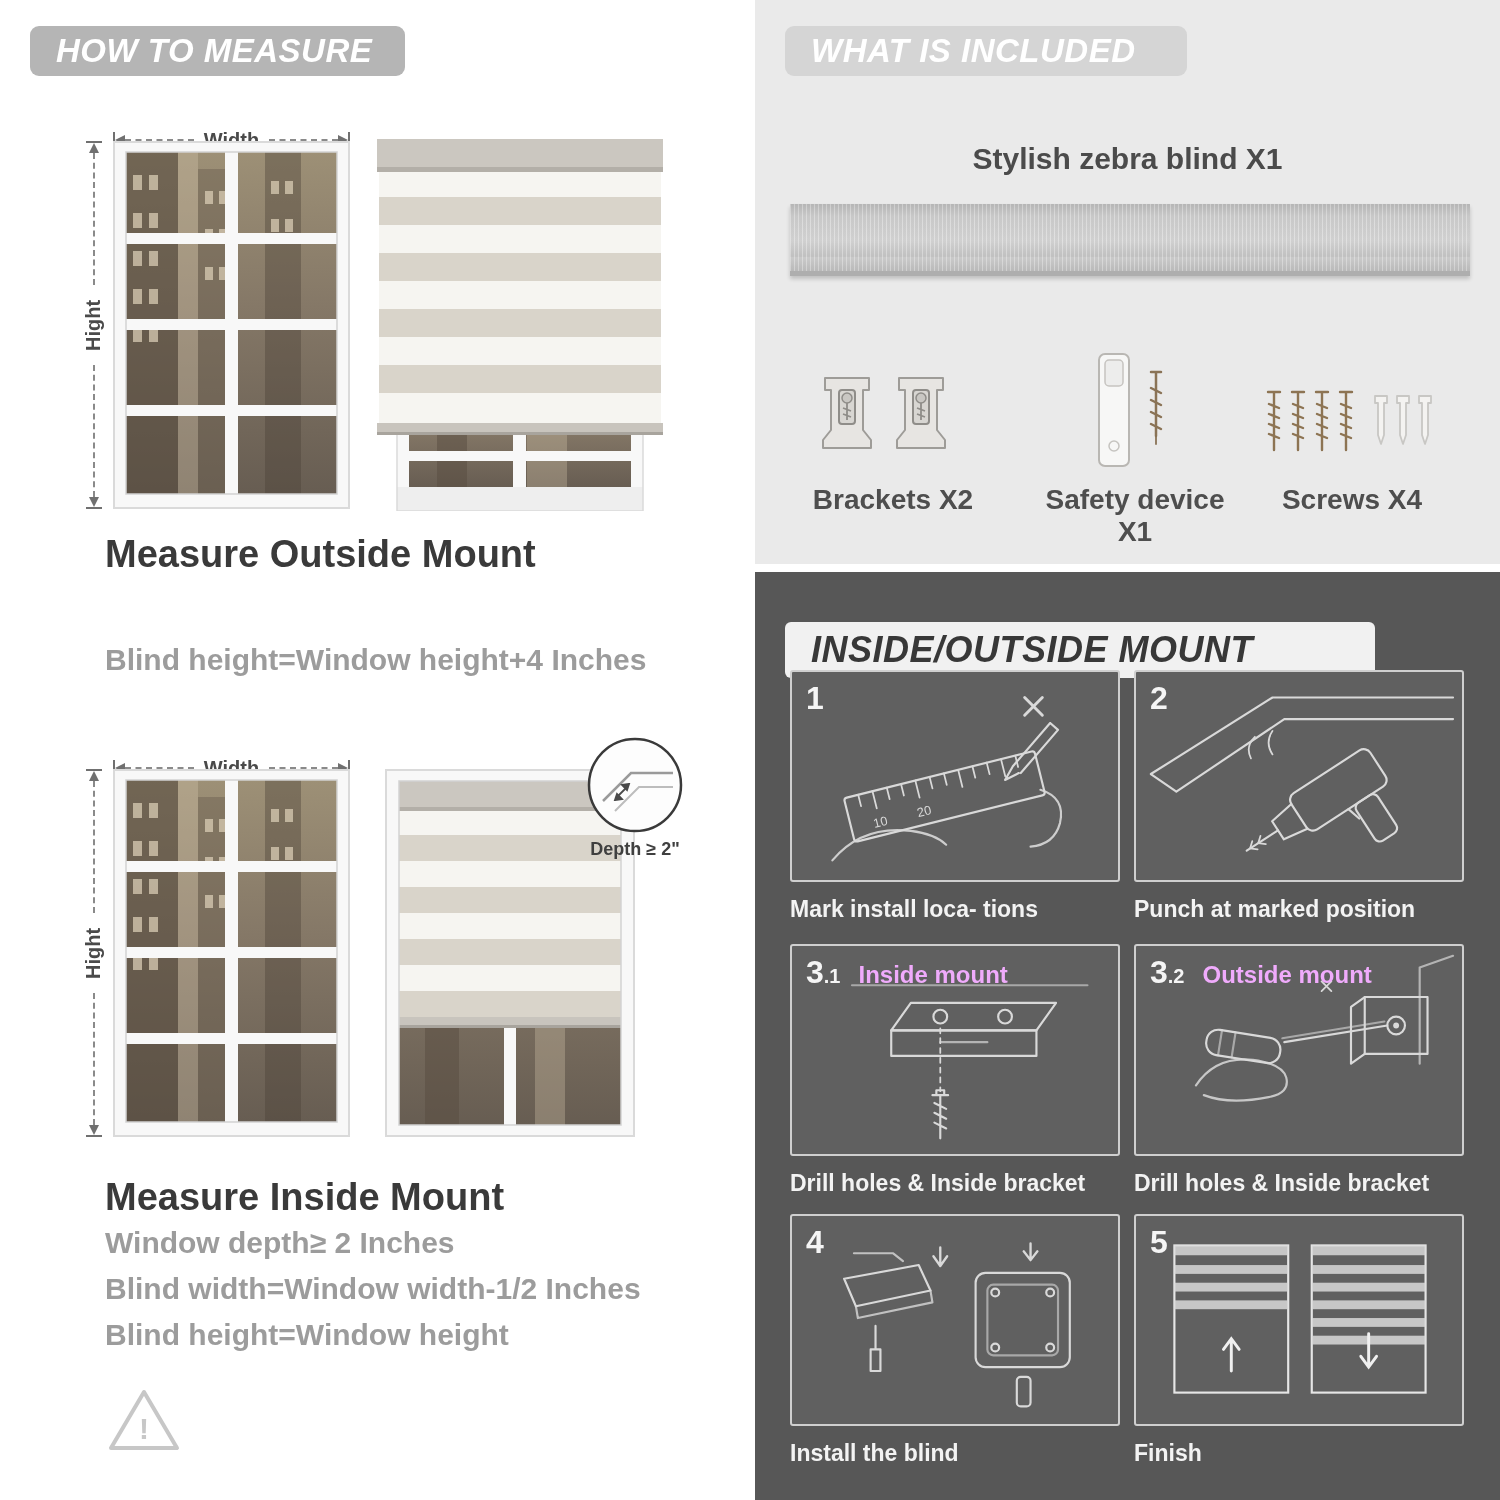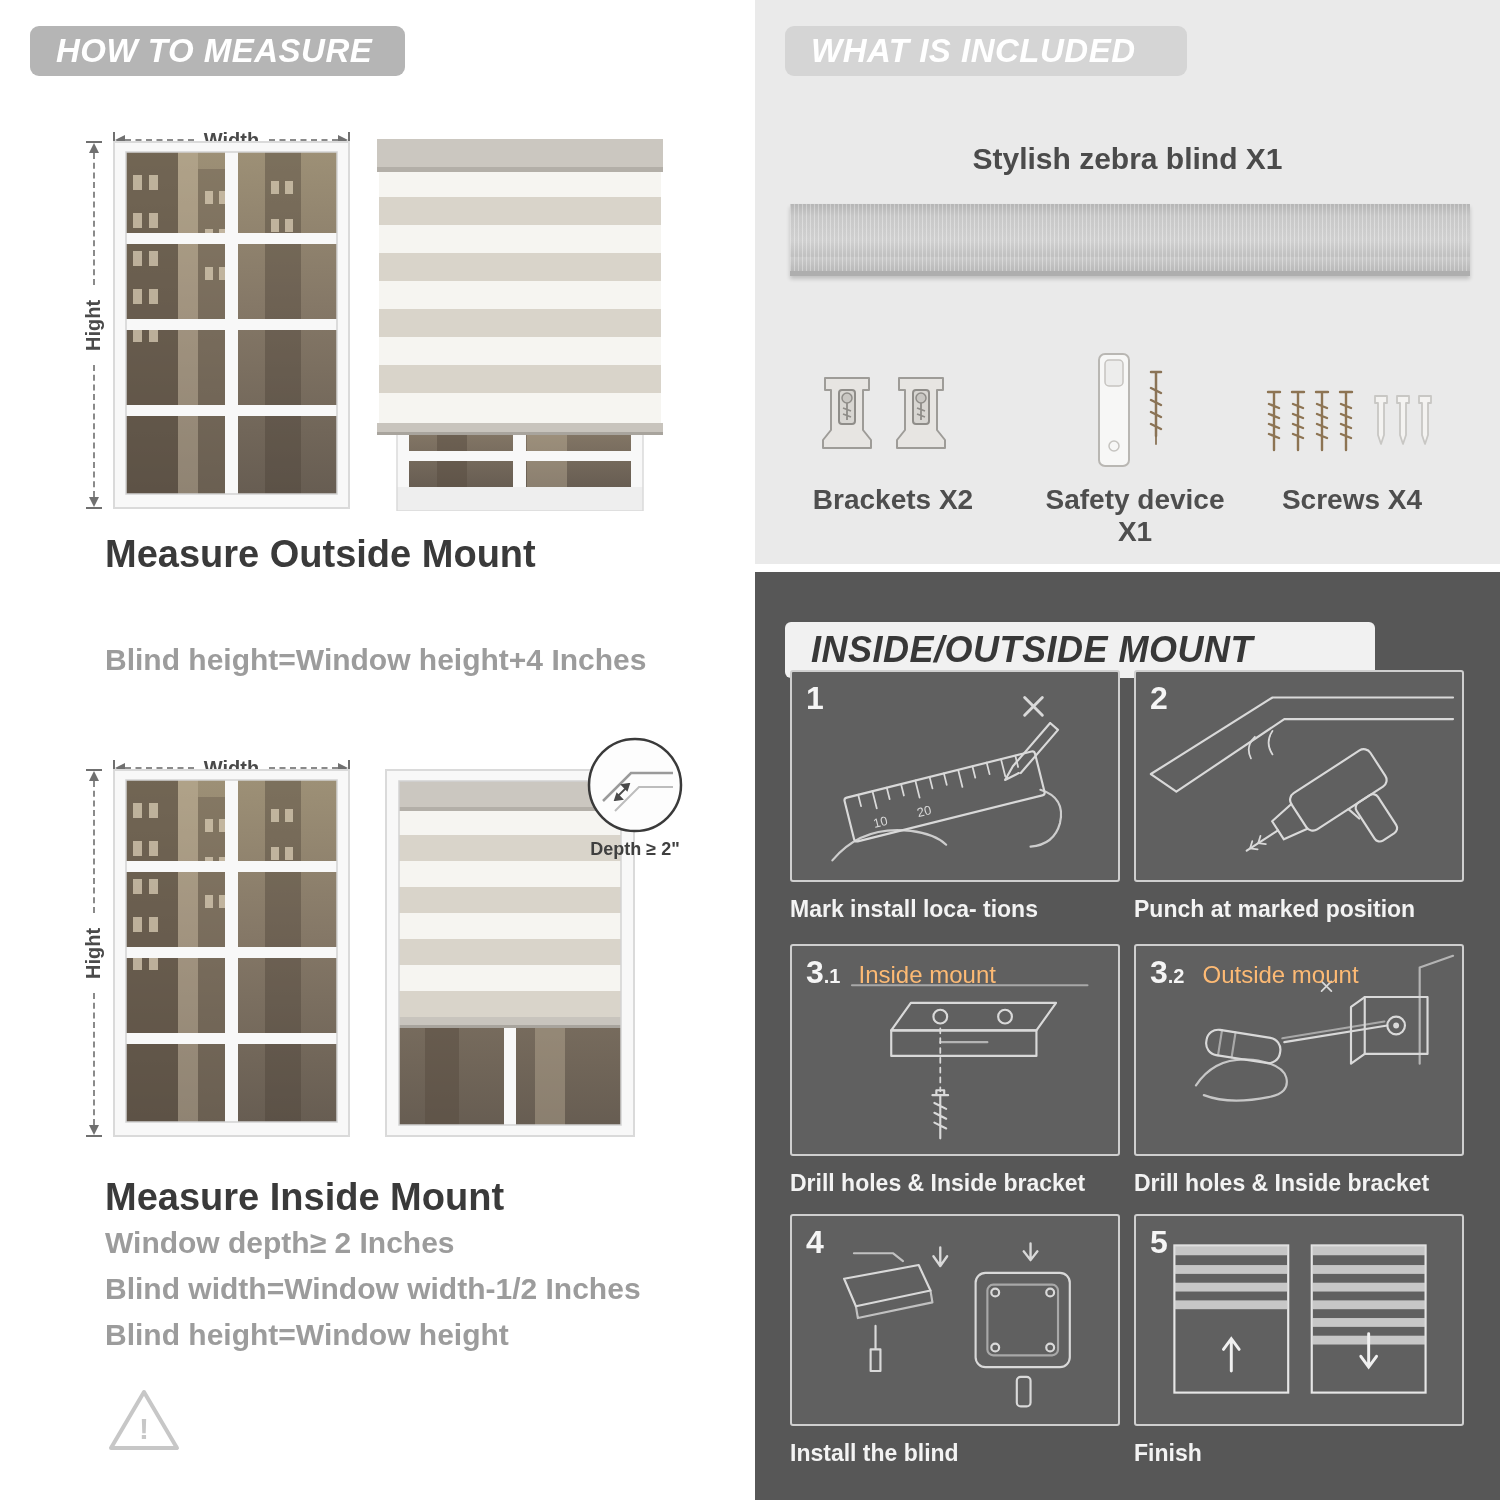--- a/index.html
+++ b/index.html
@@ -49,21 +49,21 @@
   .item-label{font-size:28px;font-weight:bold;color:#4e4e4e;text-align:center;}
   .icon-row{display:flex;gap:14px;align-items:flex-end;}
 
   
   .panel-dark{background:#575757;}
   .tile{position:absolute;width:330px;height:212px;background:#606060;border:2px solid #cfcfcf;border-radius:3px;overflow:hidden;}
   .art{position:absolute;left:0;top:0;width:100%;height:100%;}
   .step-num{position:absolute;top:8px;left:14px;color:#f5f5f5;font-weight:bold;display:flex;align-items:baseline;z-index:2;}
   .num-main{font-size:32px;}
   .num-sub{font-size:20px;}
-  .step-inline-label{margin-left:18px;font-size:24px;font-weight:normal;color:#fdba74;}
+  .step-inline-label{margin-left:18px;font-size:24px;font-weight:bold;color:#f0abfc;}
   .step-caption{position:absolute;width:340px;font-size:23px;font-weight:bold;color:#f3f3f3;}
 </style>
 </head>
 <body>
 
 <div class="canvas">
 
   <svg width="0" height="0" style="position:absolute" aria-hidden="true">
     <defs>
       <linearGradient id="gGlass" x1="0" y1="0" x2="0" y2="1">

